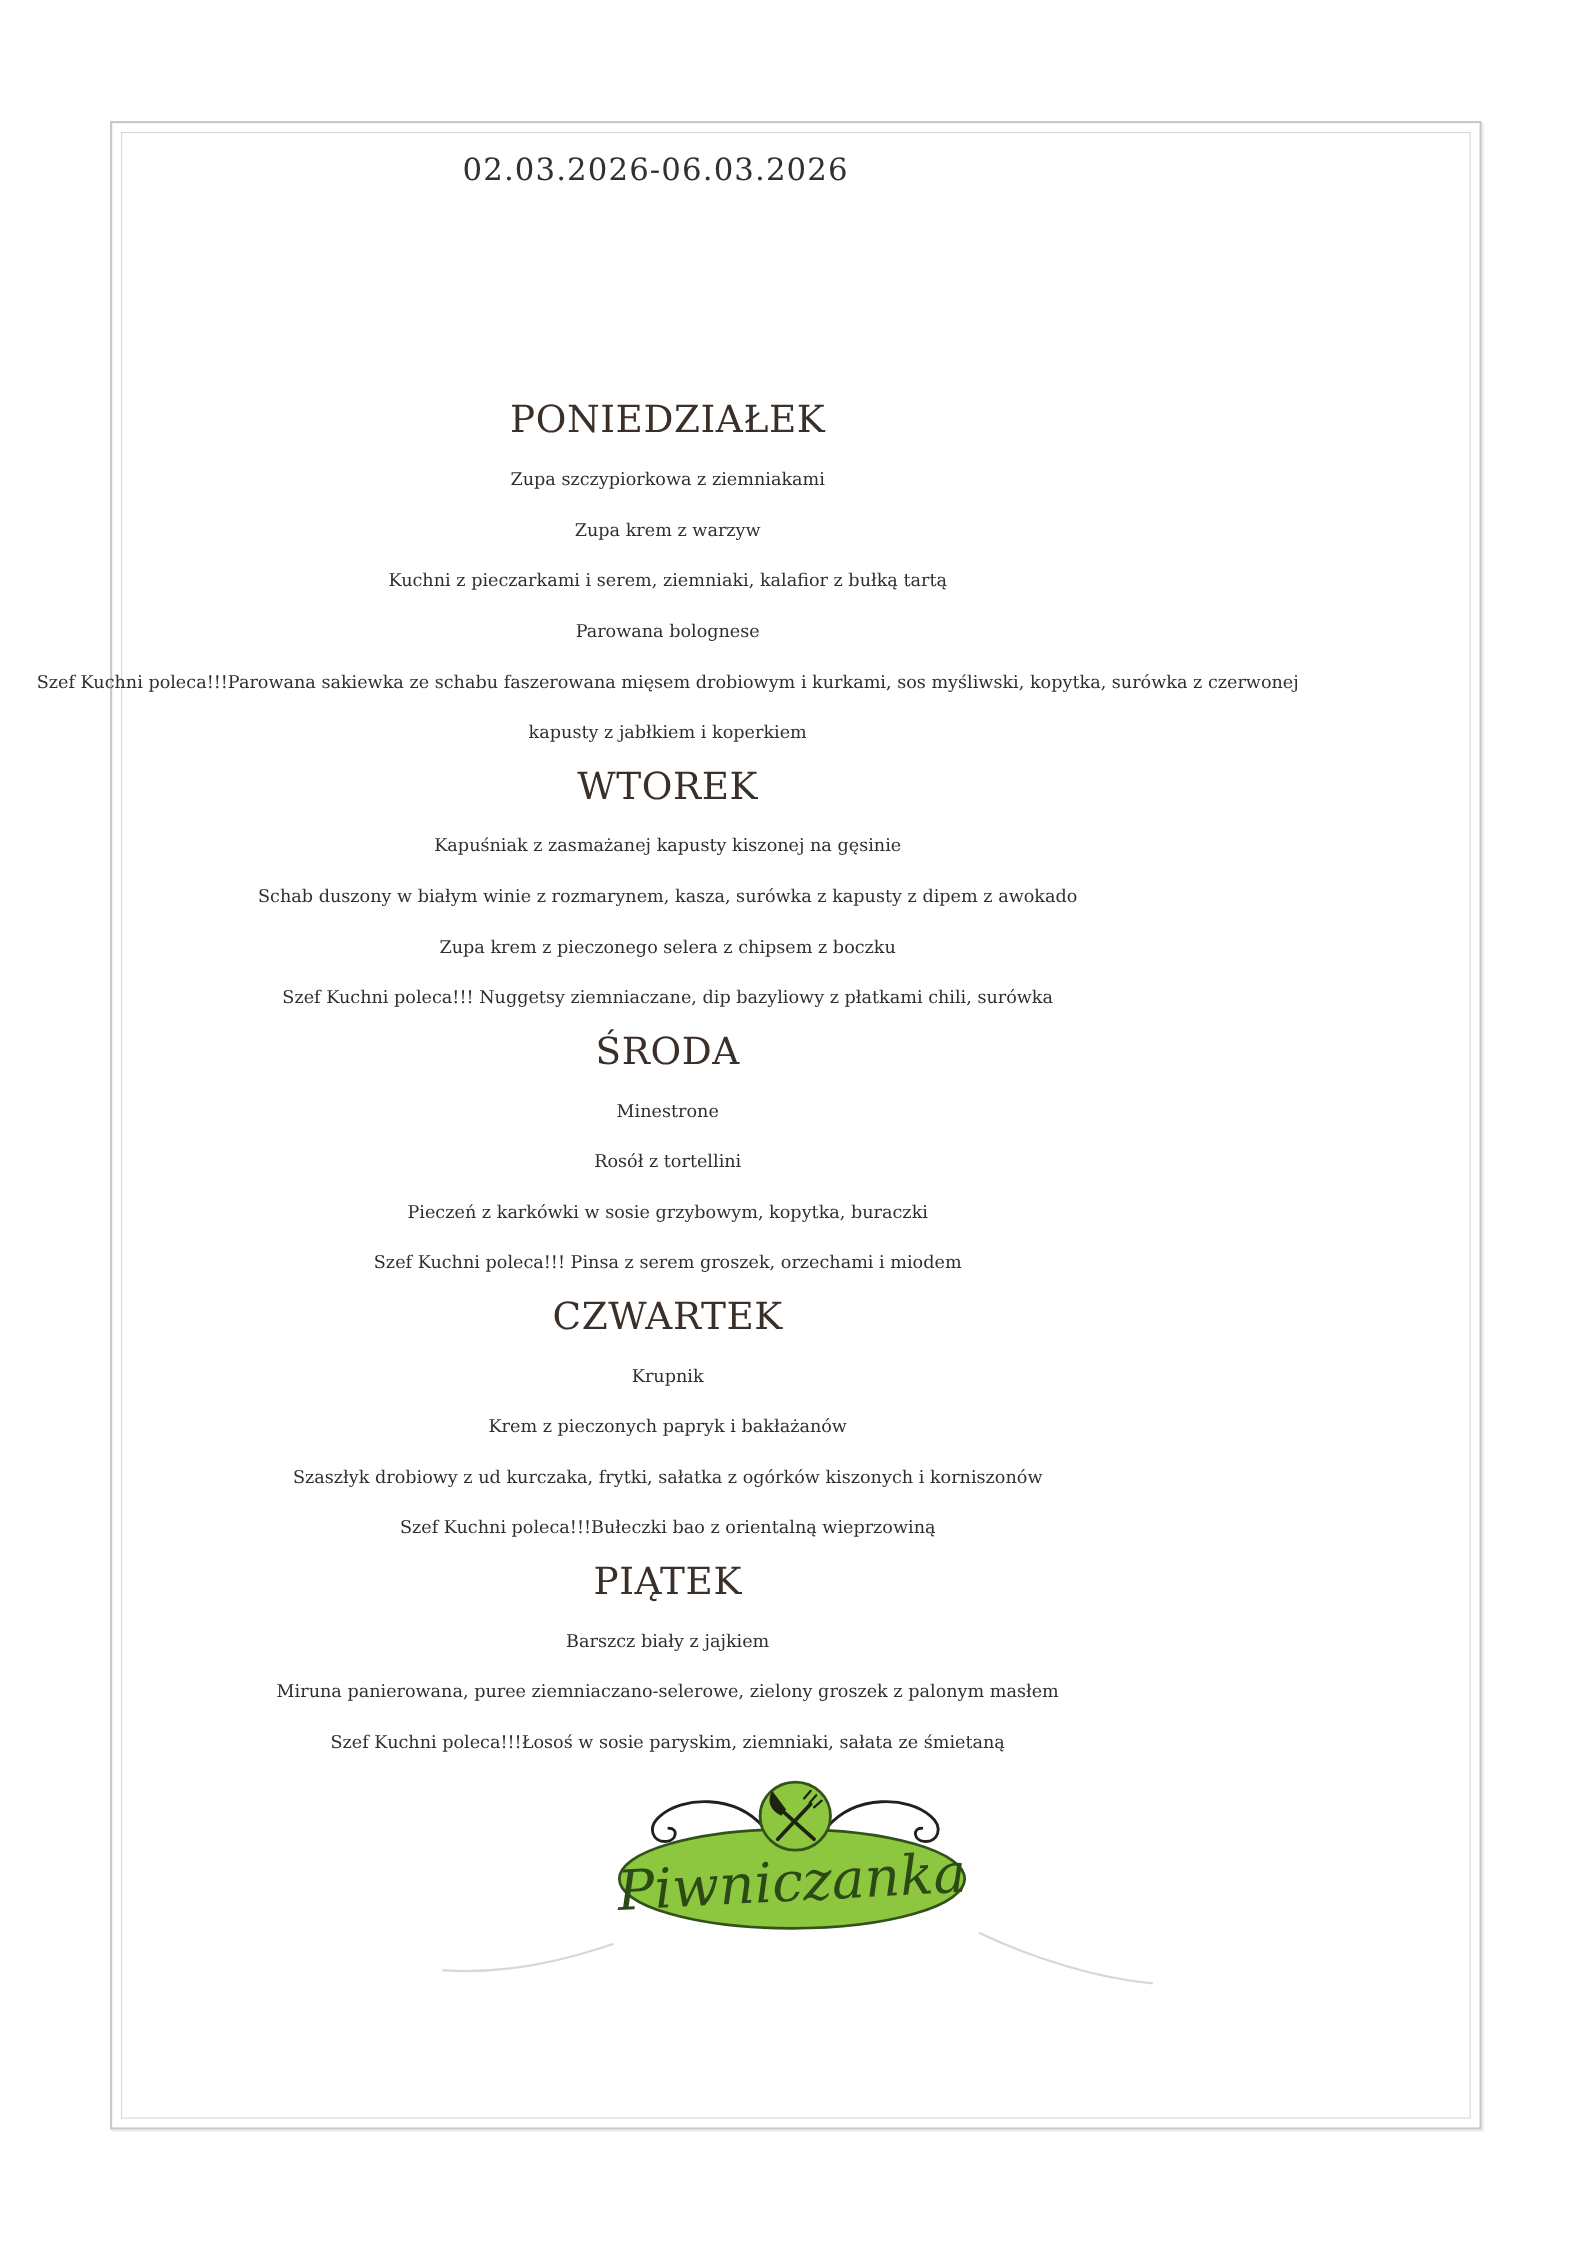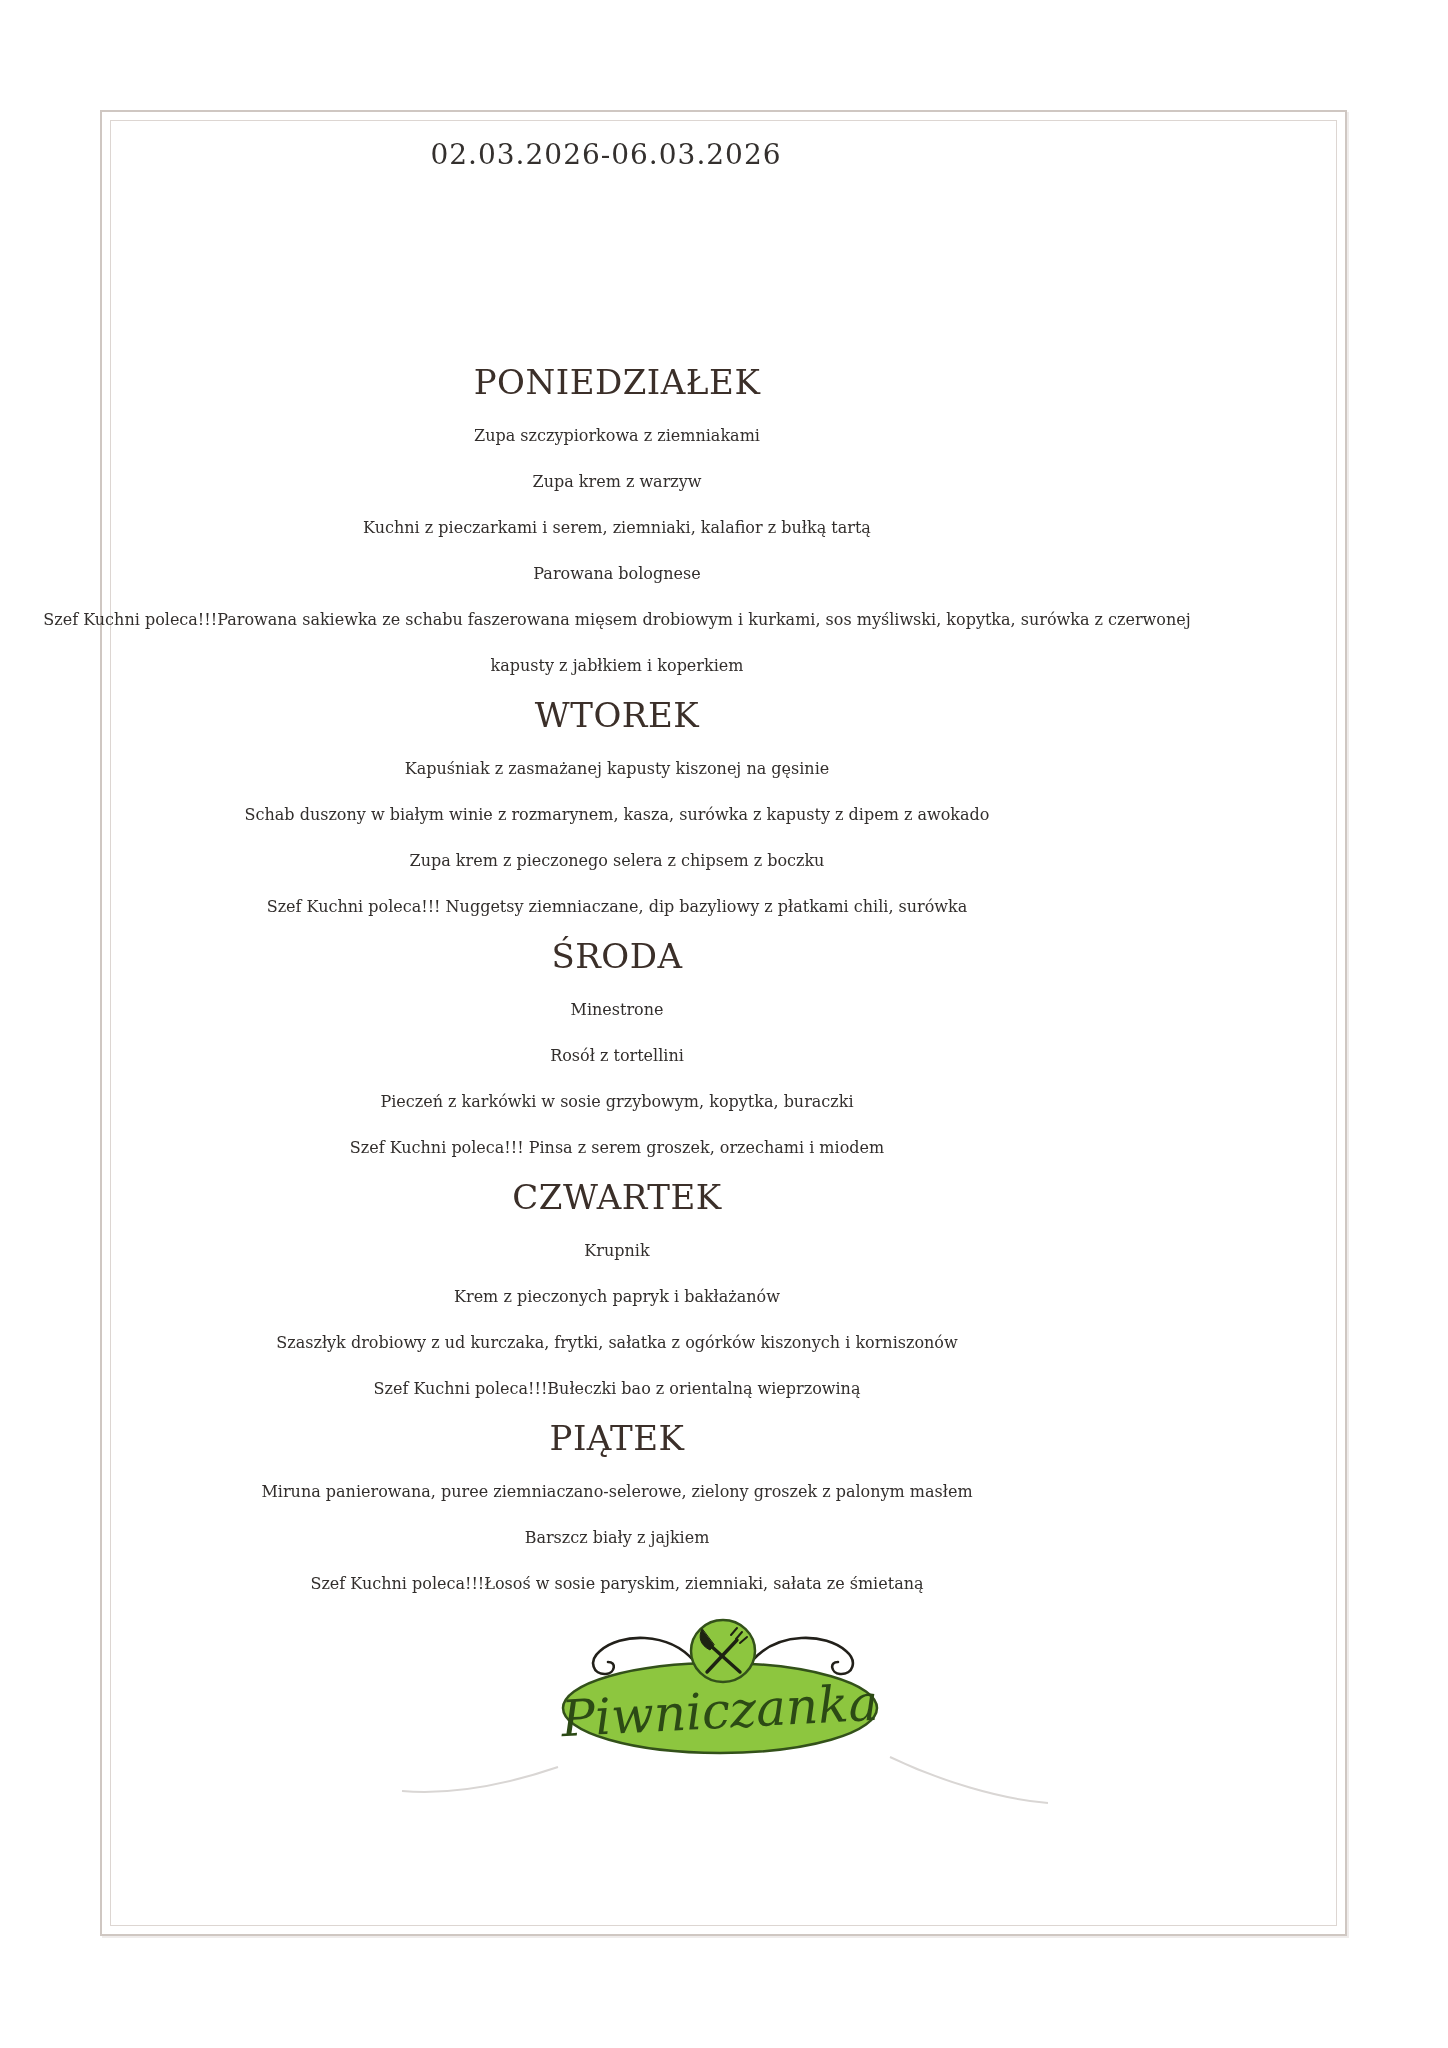--- a/index.html
+++ b/index.html
@@ -13,21 +13,21 @@
   .frame-outer{
     position:absolute;left:100px;top:110px;width:1243px;height:1822px;
     border:2px solid #cfc7c2;
     box-shadow:2px 2px 0 #efeceb;
   }
   .frame-inner{
     position:absolute;left:8px;top:8px;right:8px;bottom:8px;
     border:1px solid #ddd6d2;
   }
   .content{
-    position:absolute;left:10px;top:0;width:1192px;
+    position:absolute;left:0;top:0;width:1192px;
     text-align:center;
   }
   .date-range{
     padding-top:135px;
     line-height:40px;
     font-size:28px;
     color:#34302e;
     letter-spacing:1px;
   }
   .menu{
@@ -82,22 +82,22 @@
         <div class="menu-item">Minestrone</div>
         <div class="menu-item">Rosół z tortellini</div>
         <div class="menu-item">Pieczeń z karkówki w sosie grzybowym, kopytka, buraczki</div>
         <div class="menu-item">Szef Kuchni poleca!!! Pinsa z serem groszek, orzechami i miodem</div>
         <div class="day-heading">CZWARTEK</div>
         <div class="menu-item">Krupnik</div>
         <div class="menu-item">Krem z pieczonych papryk i bakłażanów</div>
         <div class="menu-item">Szaszłyk drobiowy z ud kurczaka, frytki, sałatka z ogórków kiszonych i korniszonów</div>
         <div class="menu-item">Szef Kuchni poleca!!!Bułeczki bao z orientalną wieprzowiną</div>
         <div class="day-heading">PIĄTEK</div>
+        <div class="menu-item">Barszcz biały z jajkiem</div>
         <div class="menu-item">Miruna panierowana, puree ziemniaczano-selerowe, zielony groszek z palonym masłem</div>
-        <div class="menu-item">Barszcz biały z jajkiem</div>
         <div class="menu-item">Szef Kuchni poleca!!!Łosoś w sosie paryskim, ziemniaki, sałata ze śmietaną</div>
       </div>
   </div>
 
   <svg class="logo" viewBox="0 0 690 290">
 
     <path d="M 22,196 C 70,200 125,190 178,172" fill="none" stroke-width="2" stroke="#d9d6d4"></path>
     <path d="M 510,162 C 560,186 620,204 668,208" fill="none" stroke-width="2" stroke="#d9d6d4"></path>
 
     <g fill="none" stroke="#22201a" stroke-width="2.6" stroke-linecap="round">

